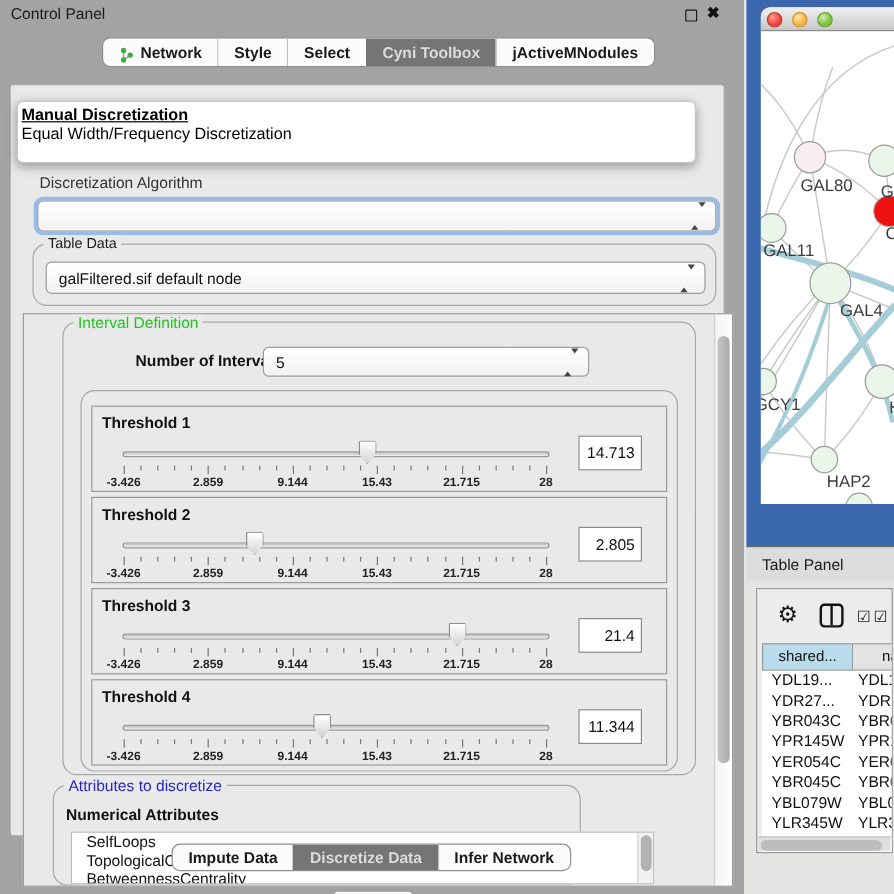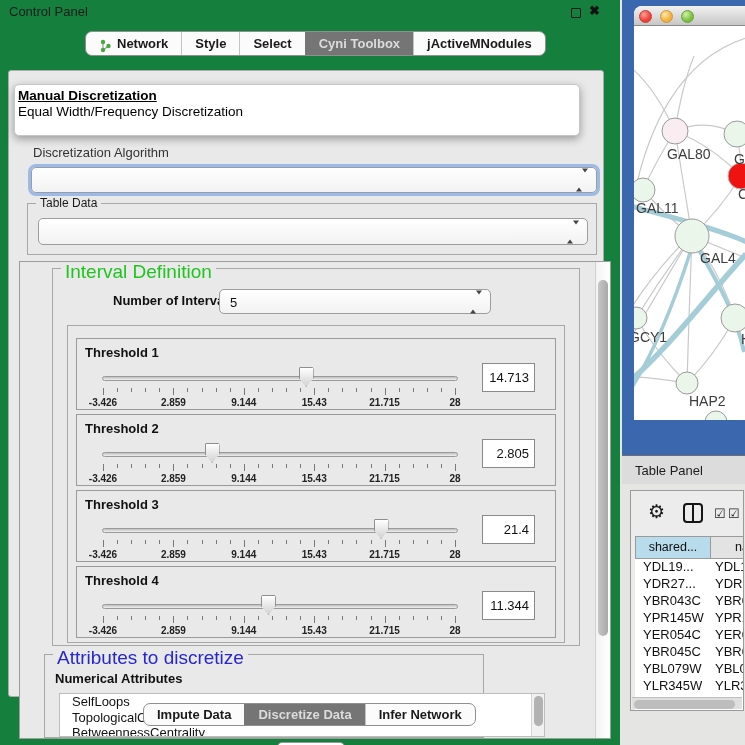--- a/index.html
+++ b/index.html
@@ -1,21 +1,21 @@
 <!DOCTYPE html>
 <html><head>
 <meta charset="utf-8">
 <style>
   * { margin:0; padding:0; box-sizing:border-box; }
   html,body { width:745px; height:745px; overflow:hidden; background:#e5e5e3;
               font-family:"Liberation Sans", sans-serif; }
   #stage { position:absolute; inset:0; width:745px; height:745px; }
 
   
-  #left-panel { position:absolute; left:0; top:0; width:620px; height:745px; background:#15803d; }
+  #left-panel { position:absolute; left:0; top:0; width:620px; height:745px; background:#a3a3a3; }
   #cp-titlebar { position:absolute; left:0; top:0; width:620px; height:22px; }
   #cp-title { position:absolute; left:9px; top:4px; font-size:13px; color:#1c1c1c; }
   #float-icon { position:absolute; left:571px; top:8px; width:10px; height:10px; border:1.6px solid #1a1a1a; border-radius:1px; }
   #close-icon { position:absolute; left:589px; top:3px; font-size:13px; font-weight:bold; color:#111; }
 
   
   .seg-bar { position:absolute; display:flex; background:#fbfbfb; border:1px solid #8f8f8f;
              border-radius:7px; overflow:hidden; height:25px; }
   .seg-bar .tab { display:flex; align-items:center; padding:0 13px; font-size:13px; font-weight:bold;
                   color:#1a1a1a; line-height:23px; border-left:1px solid #c3c3c3; cursor:default; }
@@ -35,23 +35,23 @@
            border-radius:5px; font-size:13px; color:#111; }
   .combo .cval { position:absolute; left:10px; top:50%; transform:translateY(-50%); white-space:nowrap; }
   .stepper { position:absolute; right:8px; top:50%; transform:translateY(-50%); }
   .arr-up { width:0; height:0; border-left:3.5px solid transparent; border-right:3.5px solid transparent;
             border-bottom:4.5px solid #444; margin-bottom:2px; }
   .arr-dn { width:0; height:0; border-left:3.5px solid transparent; border-right:3.5px solid transparent;
             border-top:4.5px solid #444; }
   #algo-combo { left:22px; top:96px; width:566px; height:26px;
                 box-shadow:0 0 0 3px rgba(90,150,230,0.55); }
 
-  .fieldset { position:absolute; border:1px solid #a8a8a8; border-radius:0; }
+  .fieldset { position:absolute; border:1px solid #a8a8a8; border-radius:12px; }
   .legend { position:absolute; top:-8px; left:8px; background:#e9e9e9; padding:0 4px;
-            font-size:19px; white-space:nowrap; }
+            font-size:13px; white-space:nowrap; }
   #tabledata-group { left:18px; top:132px; width:570px; height:52px; }
   #tabledata-group .legend { font-size:12px; color:#1a1a1a; }
   #tabledata-combo { left:10px; top:14px; width:550px; height:27px; }
 
   
   #scroll-pane { position:absolute; left:10px; top:190px; width:592px; height:478px;
                  border:1px solid #9c9c9c; background:#e9e9e9; overflow:hidden; }
   #pane-vsb { position:absolute; right:0; top:0; bottom:0; width:15px;
               background:linear-gradient(to right,#f3f3f3,#ffffff); border-left:1px solid #d2d2d2; }
   #pane-vsb-thumb { position:absolute; left:2px; top:18px; width:10px; height:356px; border-radius:6px;
@@ -177,20 +177,21 @@
     <div id="outer-panel">
       <div id="algo-title">Discretization Algorithm</div>
 
       <div id="algo-combo" class="combo">
         <span class="stepper"><span class="arr-up"></span><span class="arr-dn"></span></span>
       </div>
 
       <div id="tabledata-group" class="fieldset">
         <span class="legend">Table Data</span>
         <div id="tabledata-combo" class="combo">
+          <span class="cval">galFiltered.sif default node</span>
           <span class="stepper"><span class="arr-up"></span><span class="arr-dn"></span></span>
         </div>
       </div>
 
       <div id="scroll-pane">
 
         <div id="interval-fieldset" class="fieldset">
           <span class="legend">Interval Definition</span>
           <div id="noi-label">Number of Intervals</div>
           <div id="noi-combo" class="combo">

